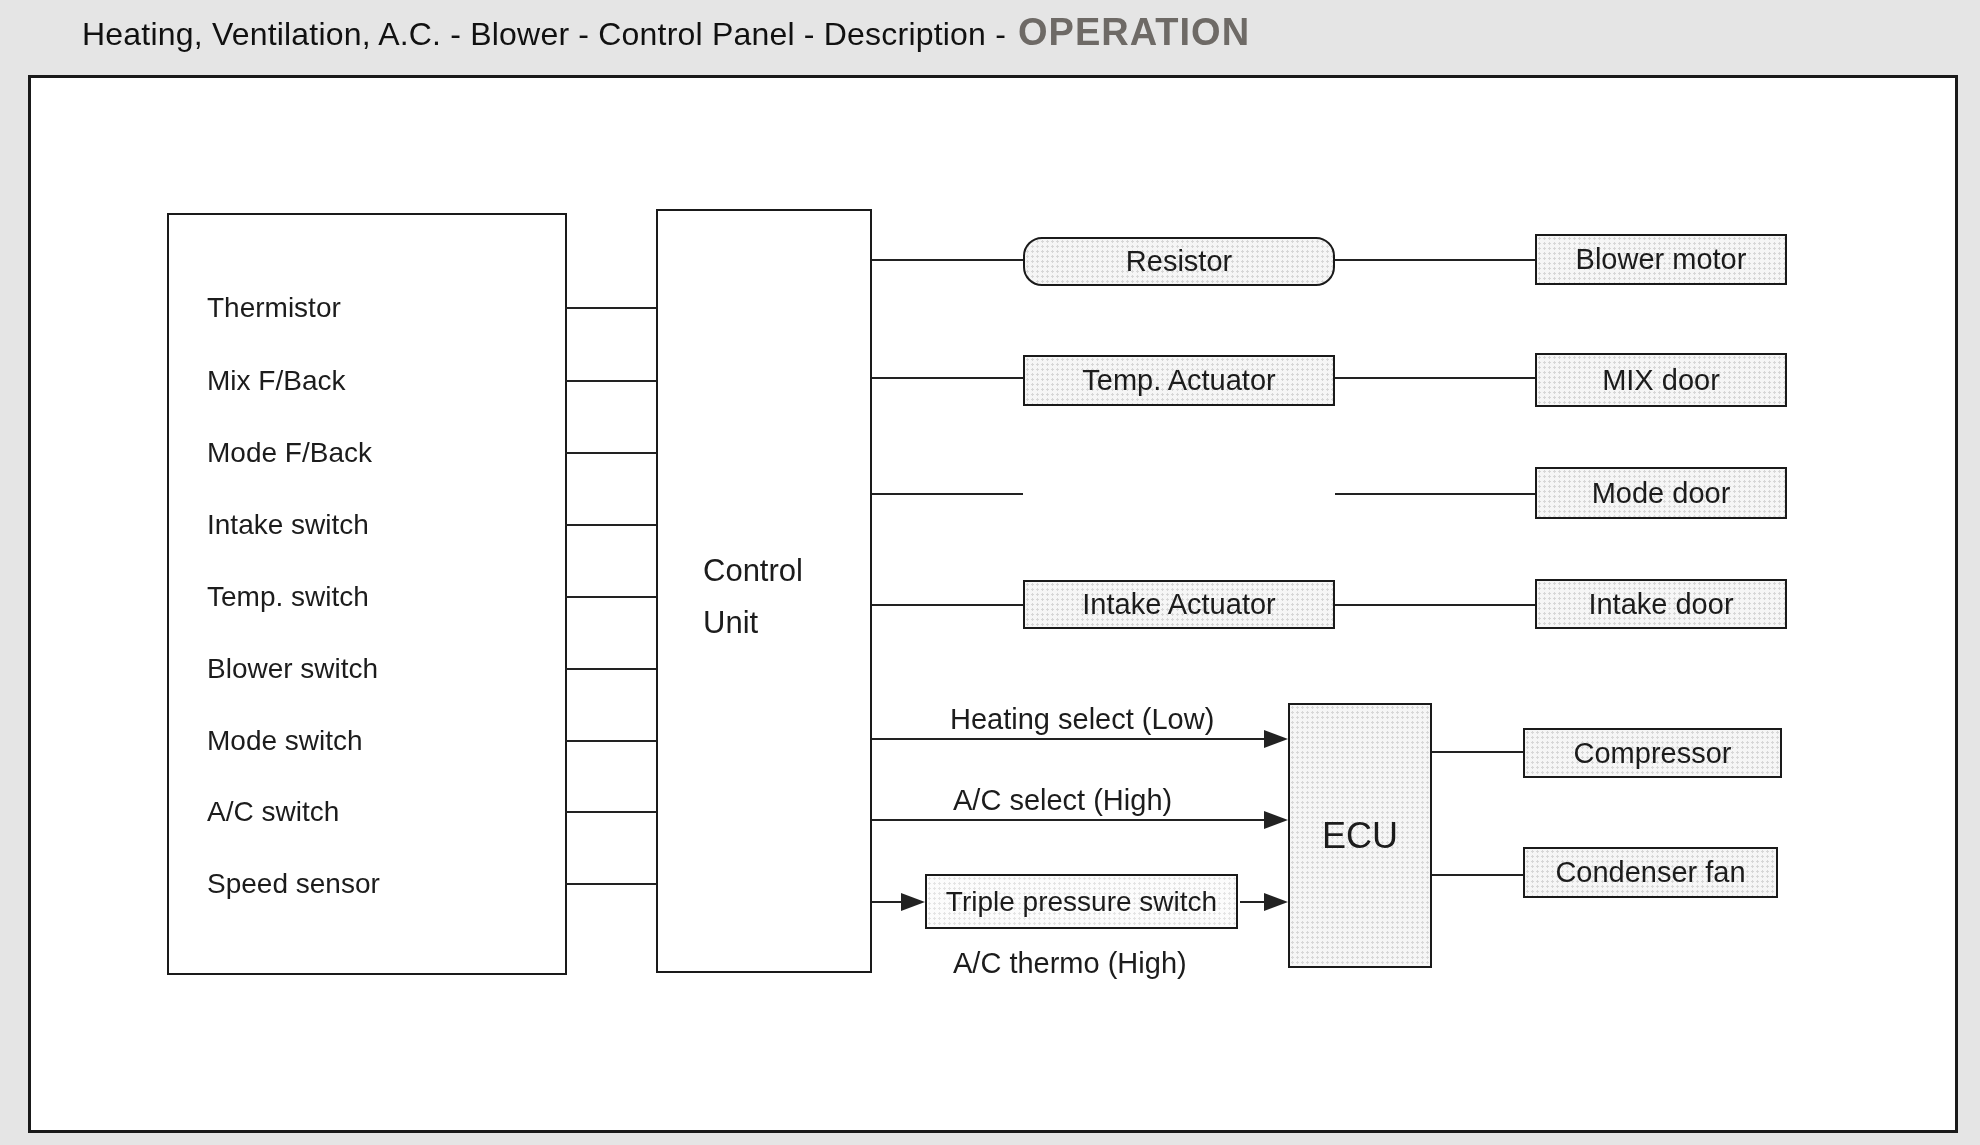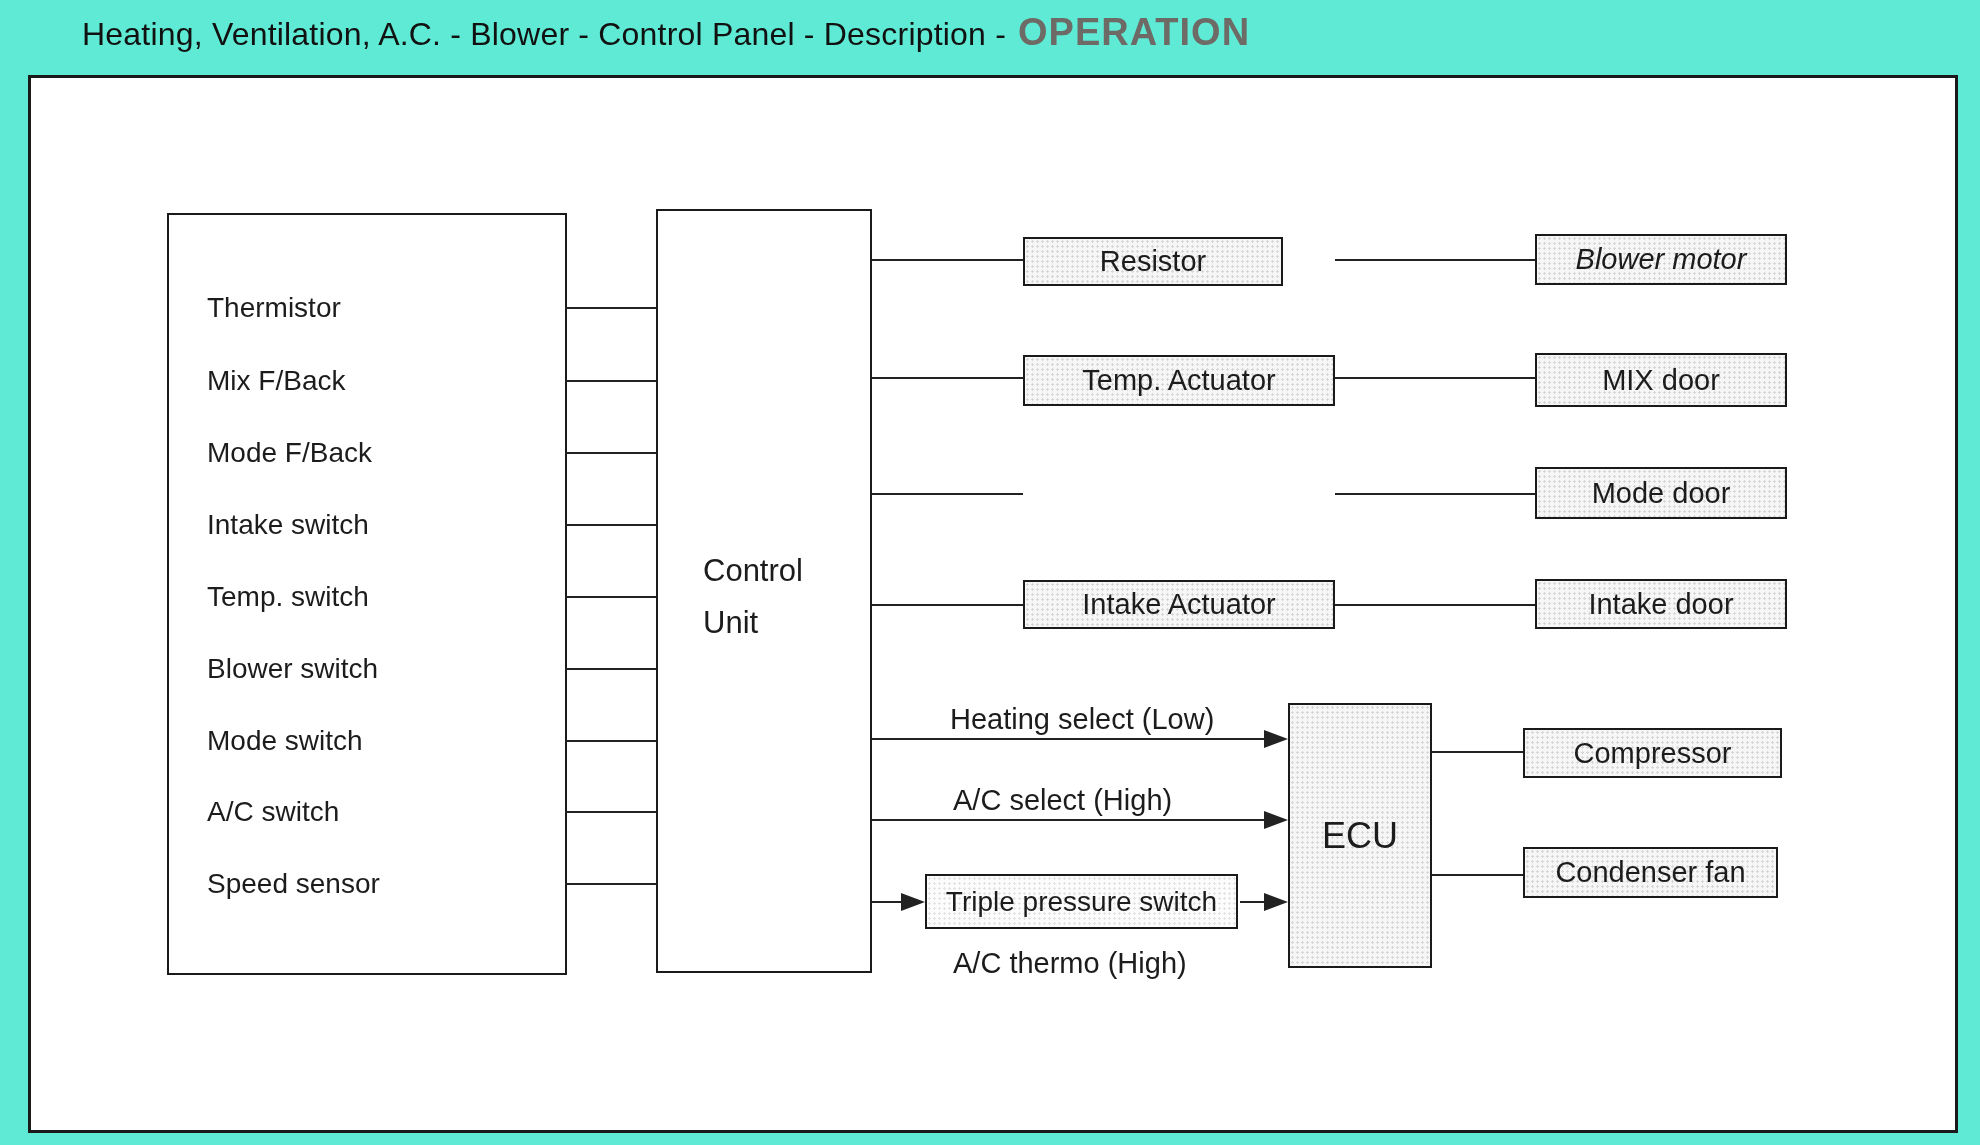--- a/index.html
+++ b/index.html
@@ -6,21 +6,21 @@
     margin: 0;
     padding: 0;
     background: #ffffff;
     font-family: "Liberation Sans", sans-serif;
     color: #1c1c1c;
   }
   .page {
     position: relative;
     width: 1980px;
     height: 1145px;
-    background: #5eead4;
+    background: #e5e5e5;
     overflow: hidden;
   }
 
   
   .title {
     position: absolute;
     left: 82px;
     top: 8px;
     height: 48px;
     line-height: 48px;
@@ -152,25 +152,25 @@
   <div class="hline" style="left:565px; top:811px; width:91px;"></div>
   <div class="hline" style="left:565px; top:883px; width:91px;"></div>
 
   <div class="box" style="left:656px; top:209px; width:216px; height:764px;"></div>
   <div class="cu-label">
     <span>Control</span>
     <span>Unit</span>
   </div>
 
   <div class="hline" style="left:872px; top:259px; width:151px;"></div>
-  <div class="box shaded center-text" style="left:1023px; top:237px; width:260px; height:49px;">
+  <div class="box shaded center-text" style="left:1023px; top:237px; width:312px; height:49px;border-radius:19px;">
       <span>Resistor</span>
     </div>
   <div class="hline" style="left:1335px; top:259px; width:200px;"></div>
-  <div class="box shaded center-text" style="left:1535px; top:234px; width:252px; height:51px;font-style:italic;">
+  <div class="box shaded center-text" style="left:1535px; top:234px; width:252px; height:51px;">
       <span>Blower motor</span>
     </div>
 
   <div class="hline" style="left:872px; top:377px; width:151px;"></div>
   <div class="box shaded center-text" style="left:1023px; top:355px; width:312px; height:51px;">
       <span>Temp. Actuator</span>
     </div>
   <div class="hline" style="left:1335px; top:377px; width:200px;"></div>
   <div class="box shaded center-text" style="left:1535px; top:353px; width:252px; height:54px;">
       <span>MIX door</span>

